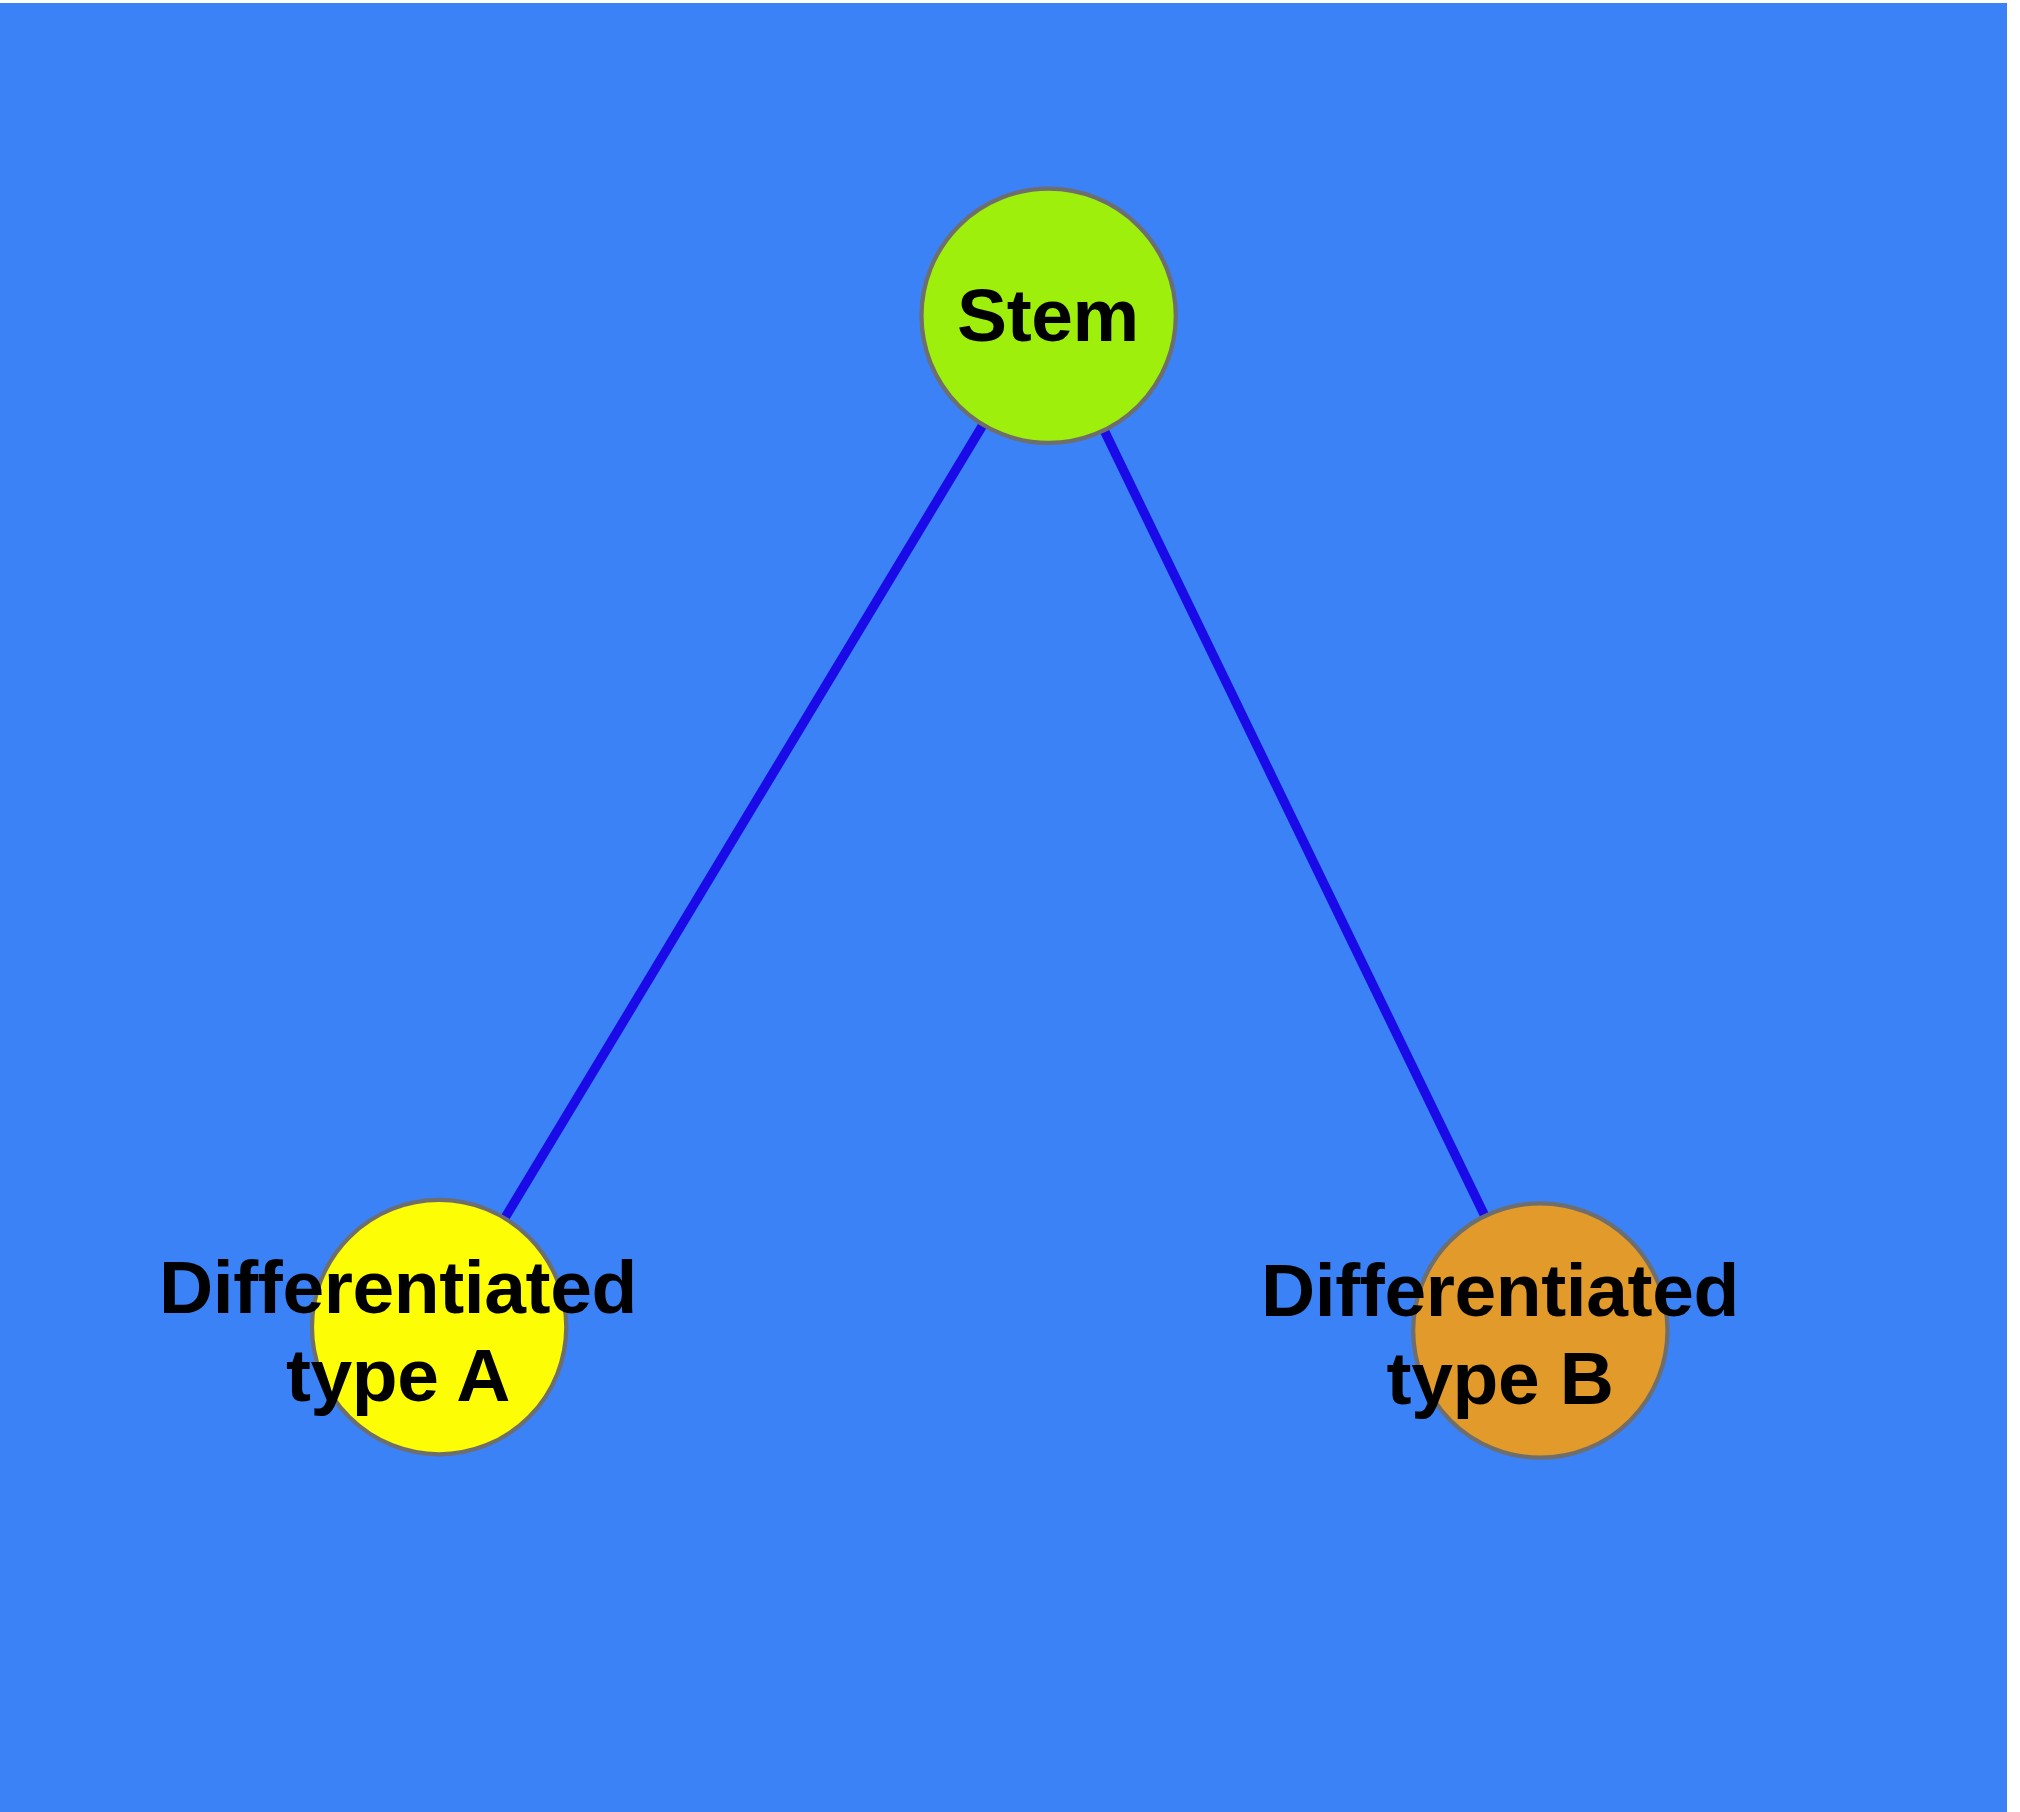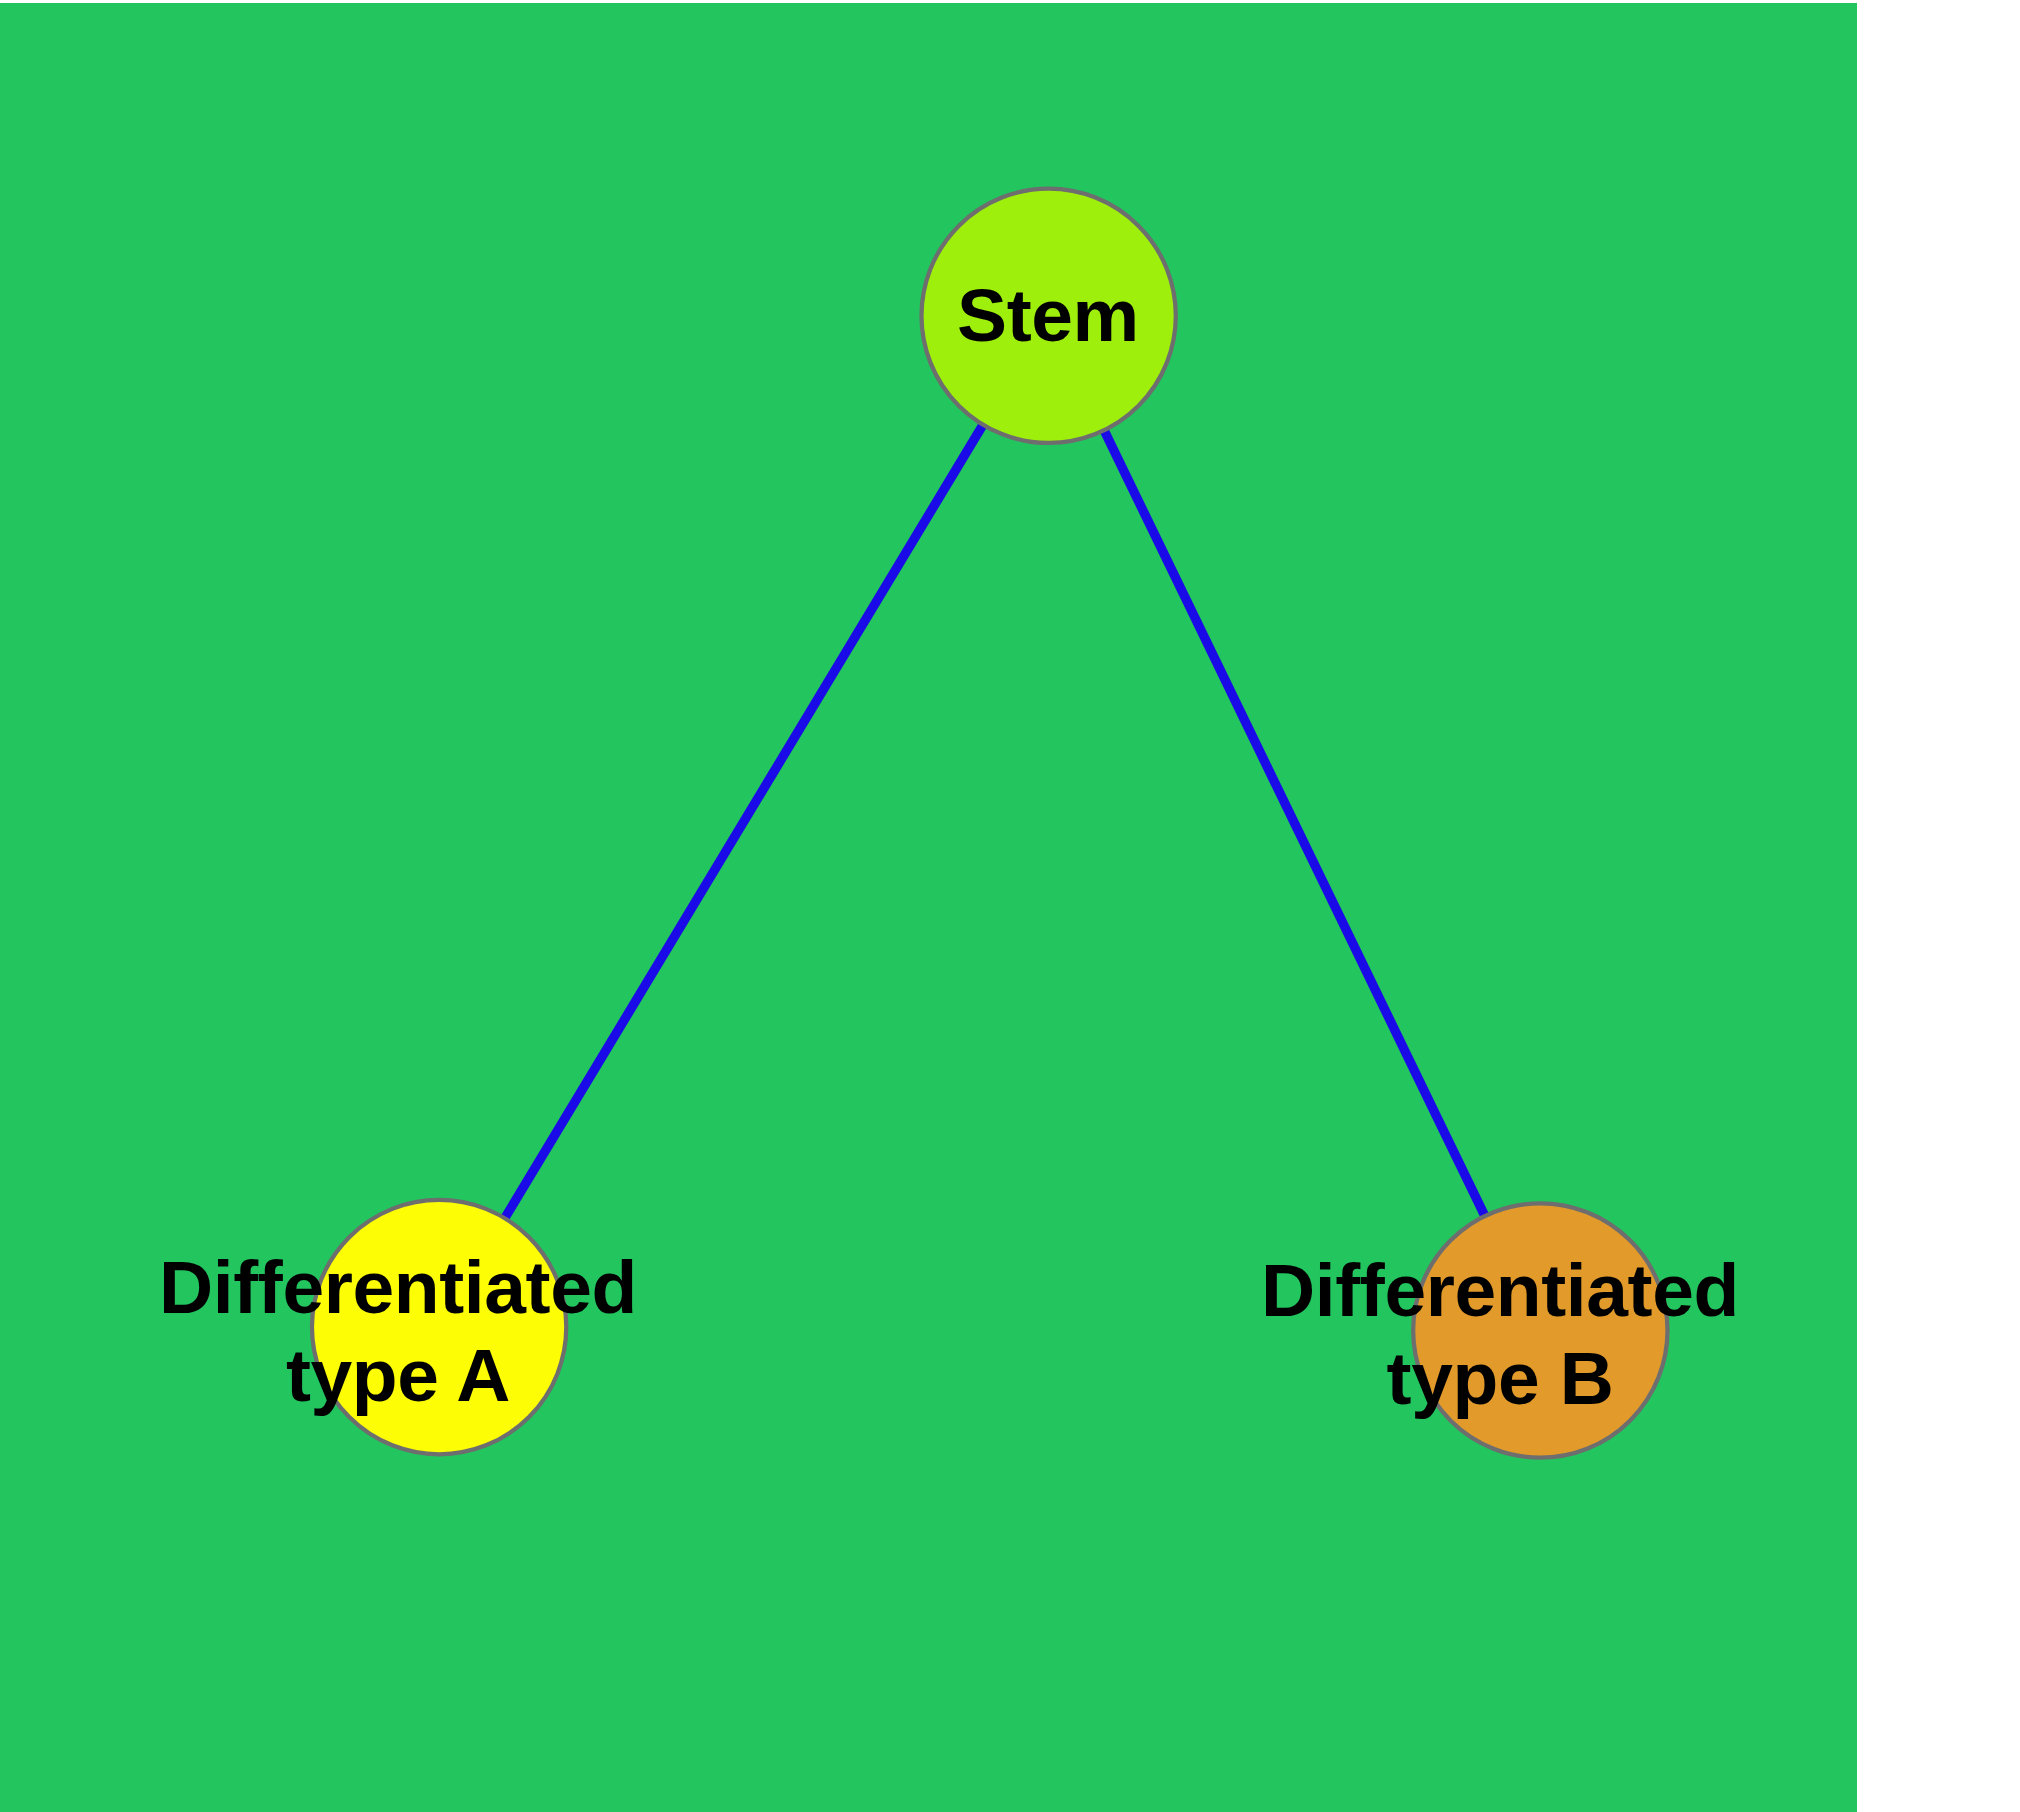--- a/index.html
+++ b/index.html
@@ -12,23 +12,23 @@
     width: 2021px;
     height: 1812px;
     background: #ffffff;
     overflow: hidden;
     font-family: "Liberation Sans", "DejaVu Sans", sans-serif;
   }
   #canvas {
     position: absolute;
     left: 0;
     top: 3.4px;
-    width: 1857px;
+    width: 2007px;
     height: 1809px;
-    background: #22c55e;
+    background: #3b82f6;
   }
   #graph-svg {
     position: absolute;
     left: 0;
     top: 0;
     width: 2021px;
     height: 1809px;
     display: block;
   }
   .node-label {

